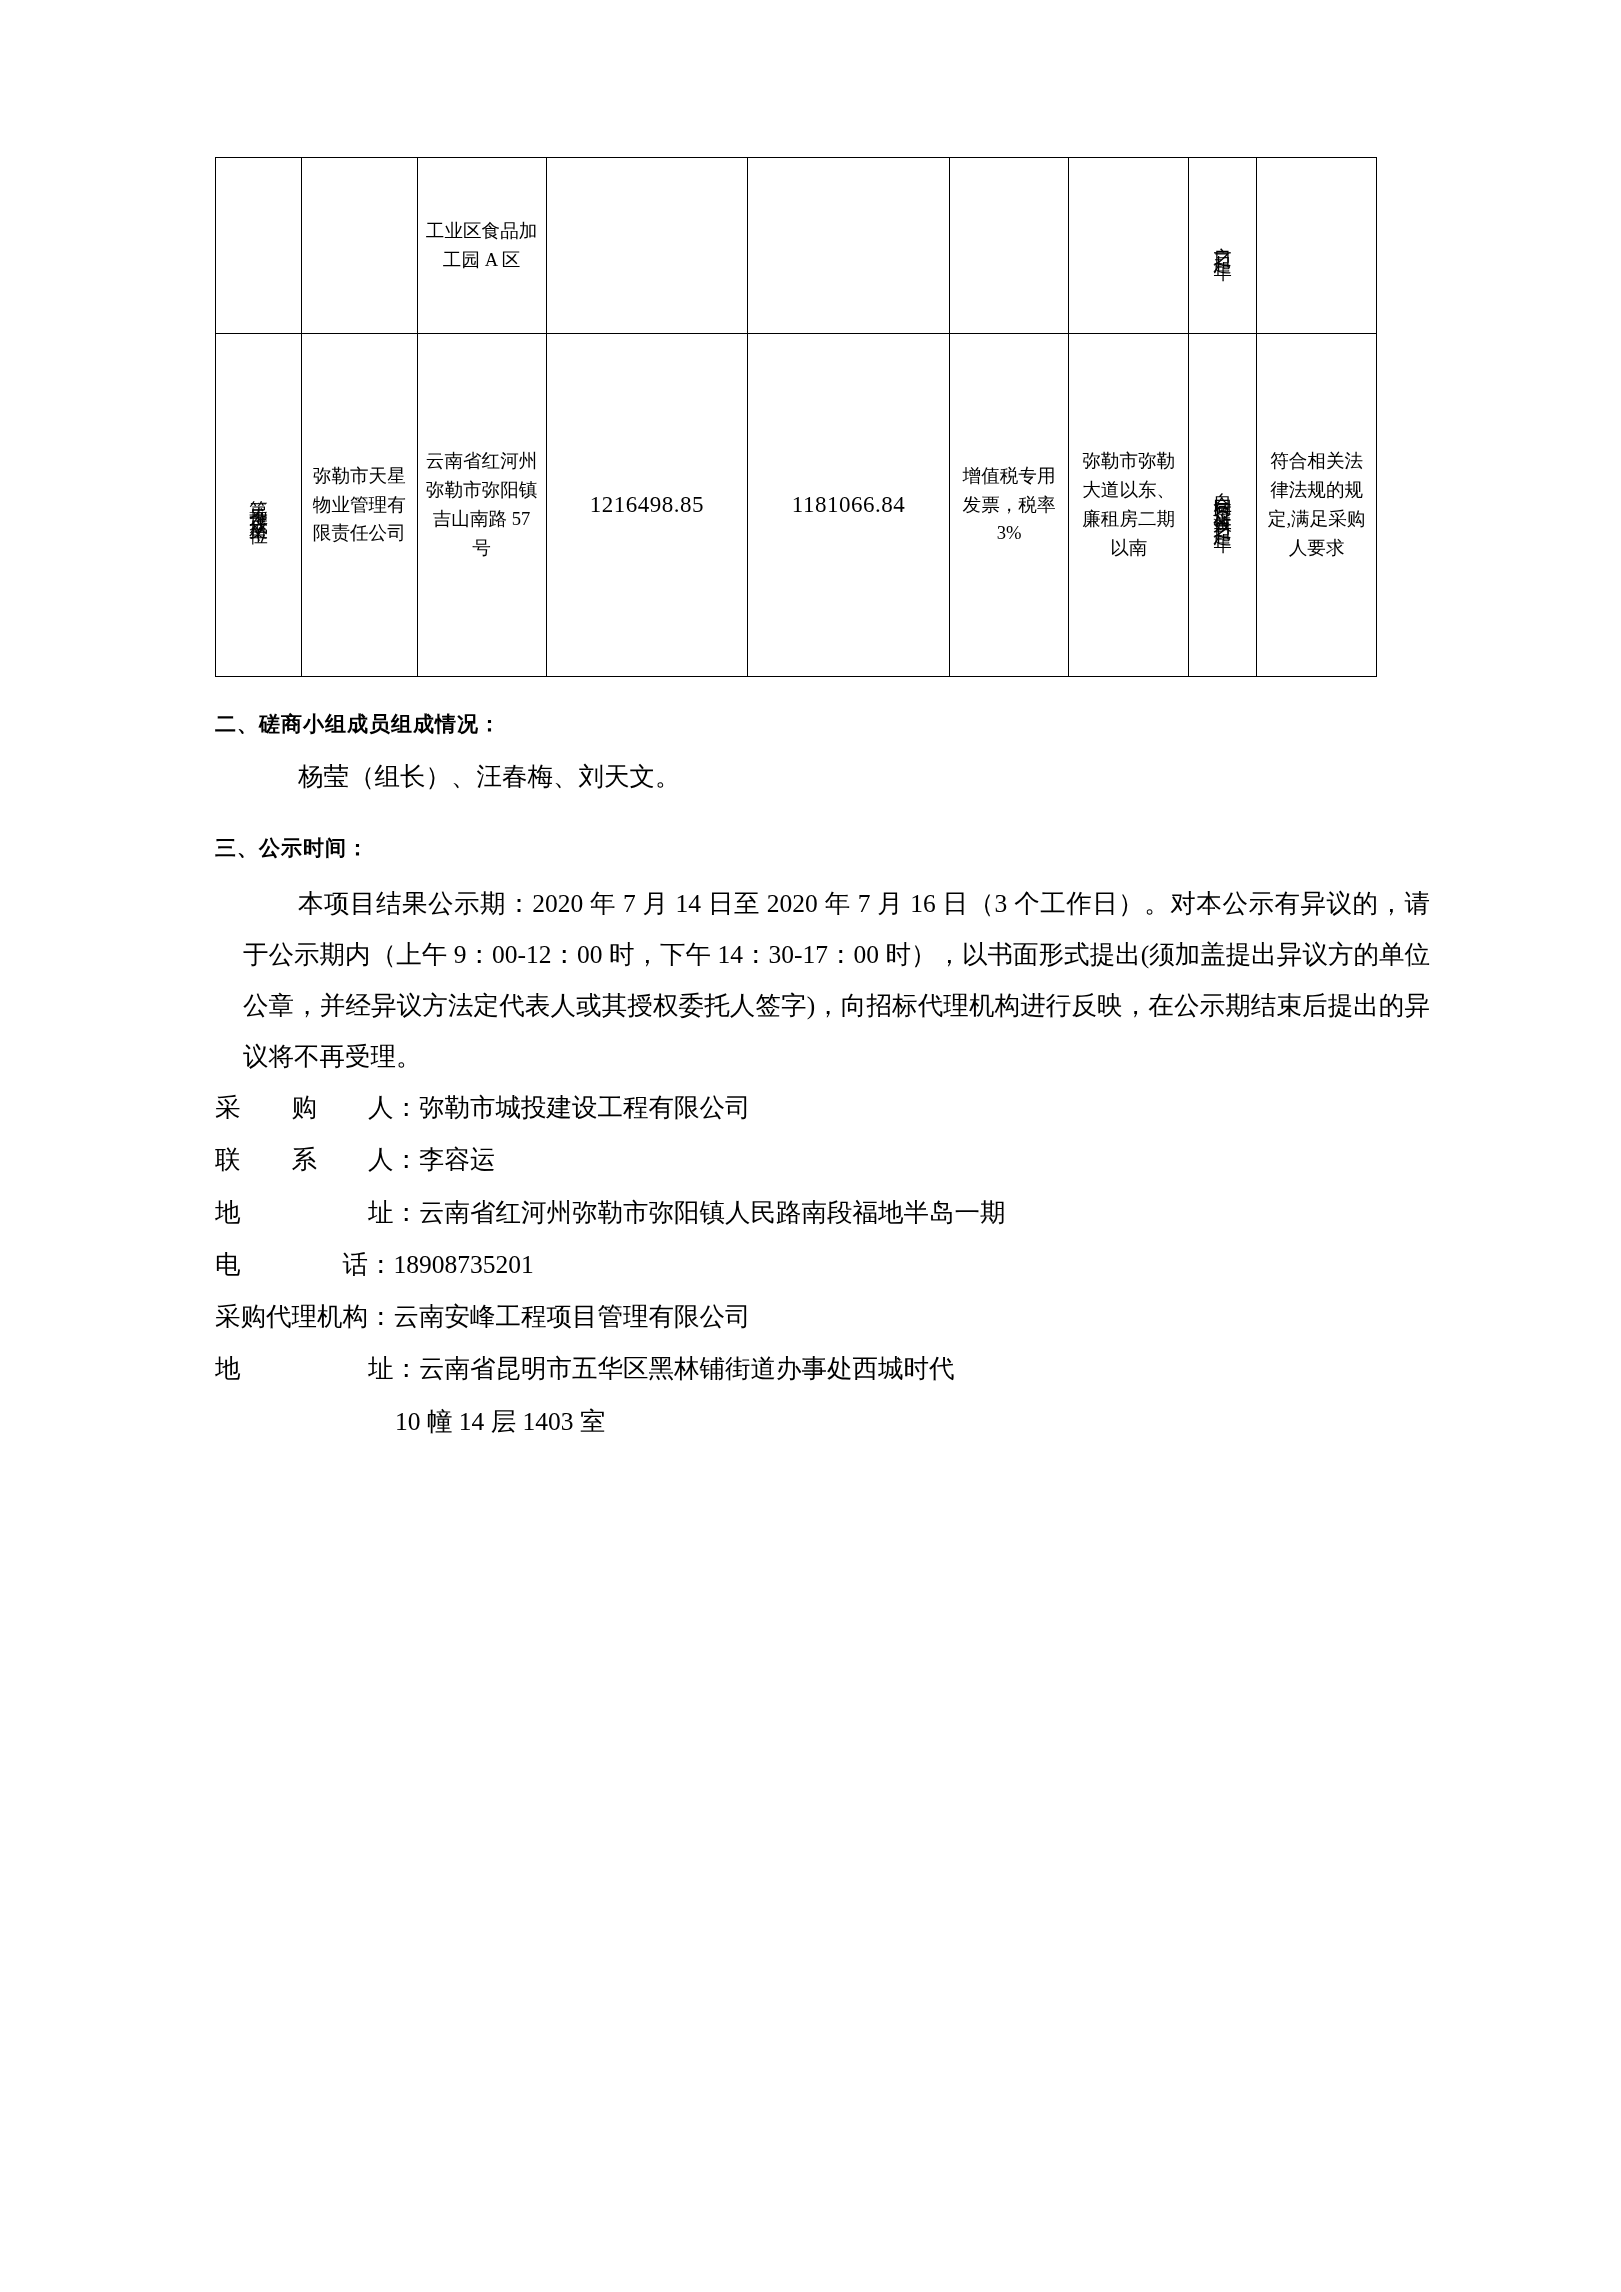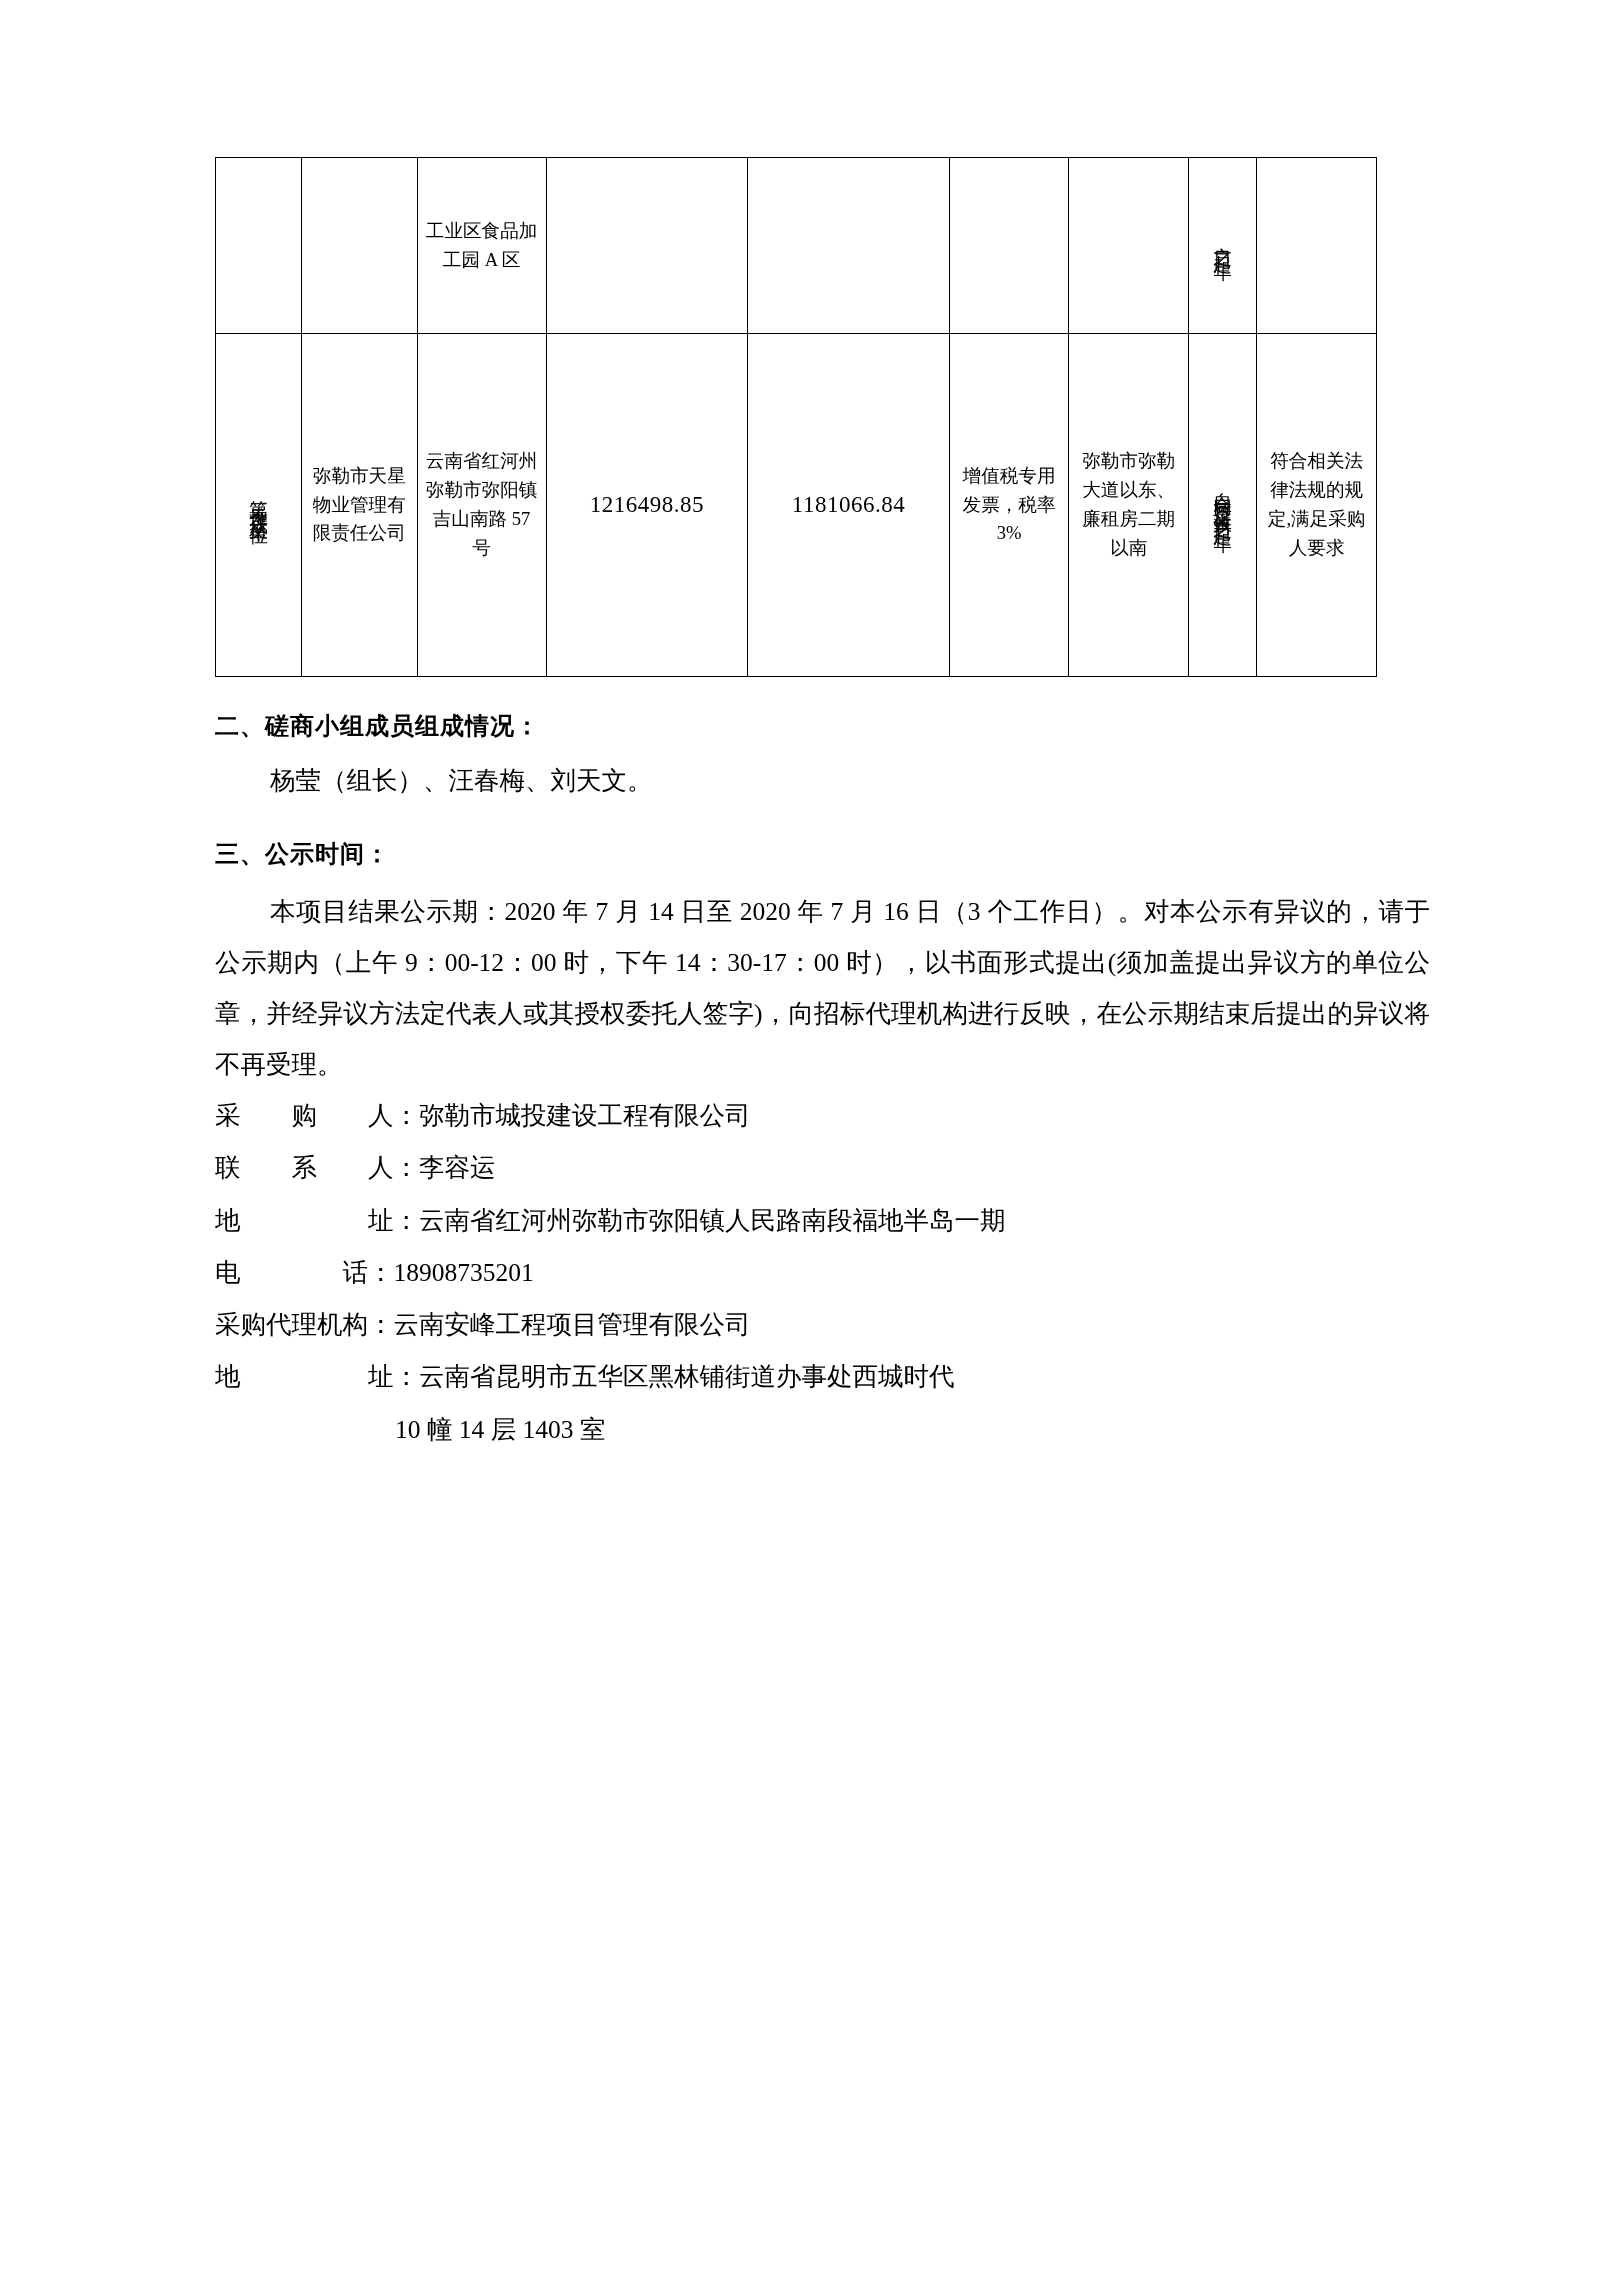--- a/index.html
+++ b/index.html
@@ -65,32 +65,32 @@
   .c3 { width: 123px; }
   .c4 { width: 192px; }
   .c5 { width: 192px; }
   .c6 { width: 114px; }
   .c7 { width: 114px; }
   .c8 { width: 65px; }
   .c9 { width: 114px; }
 
   
   .h2 {
-    font-size: 24px;
+    font-size: 21px;
     font-weight: bold;
     margin: 33px 0 0 0;
     letter-spacing: 1px;
   }
   .p {
     font-size: 25.5px;
     line-height: 1.95;
     margin: 13.7px 0 0 0;
     text-align: justify;
   }
-  .indent { text-indent: 55px; }
+  .indent { text-indent: 55px; margin-left: 28px; }
   .para-block {
     font-size: 25.5px;
     line-height: 2.0;
     margin-top: 15.7px;
     text-align: justify;
     text-justify: inter-ideograph;
   }
   .kv {
     font-size: 25.5px;
     line-height: 2.05;

